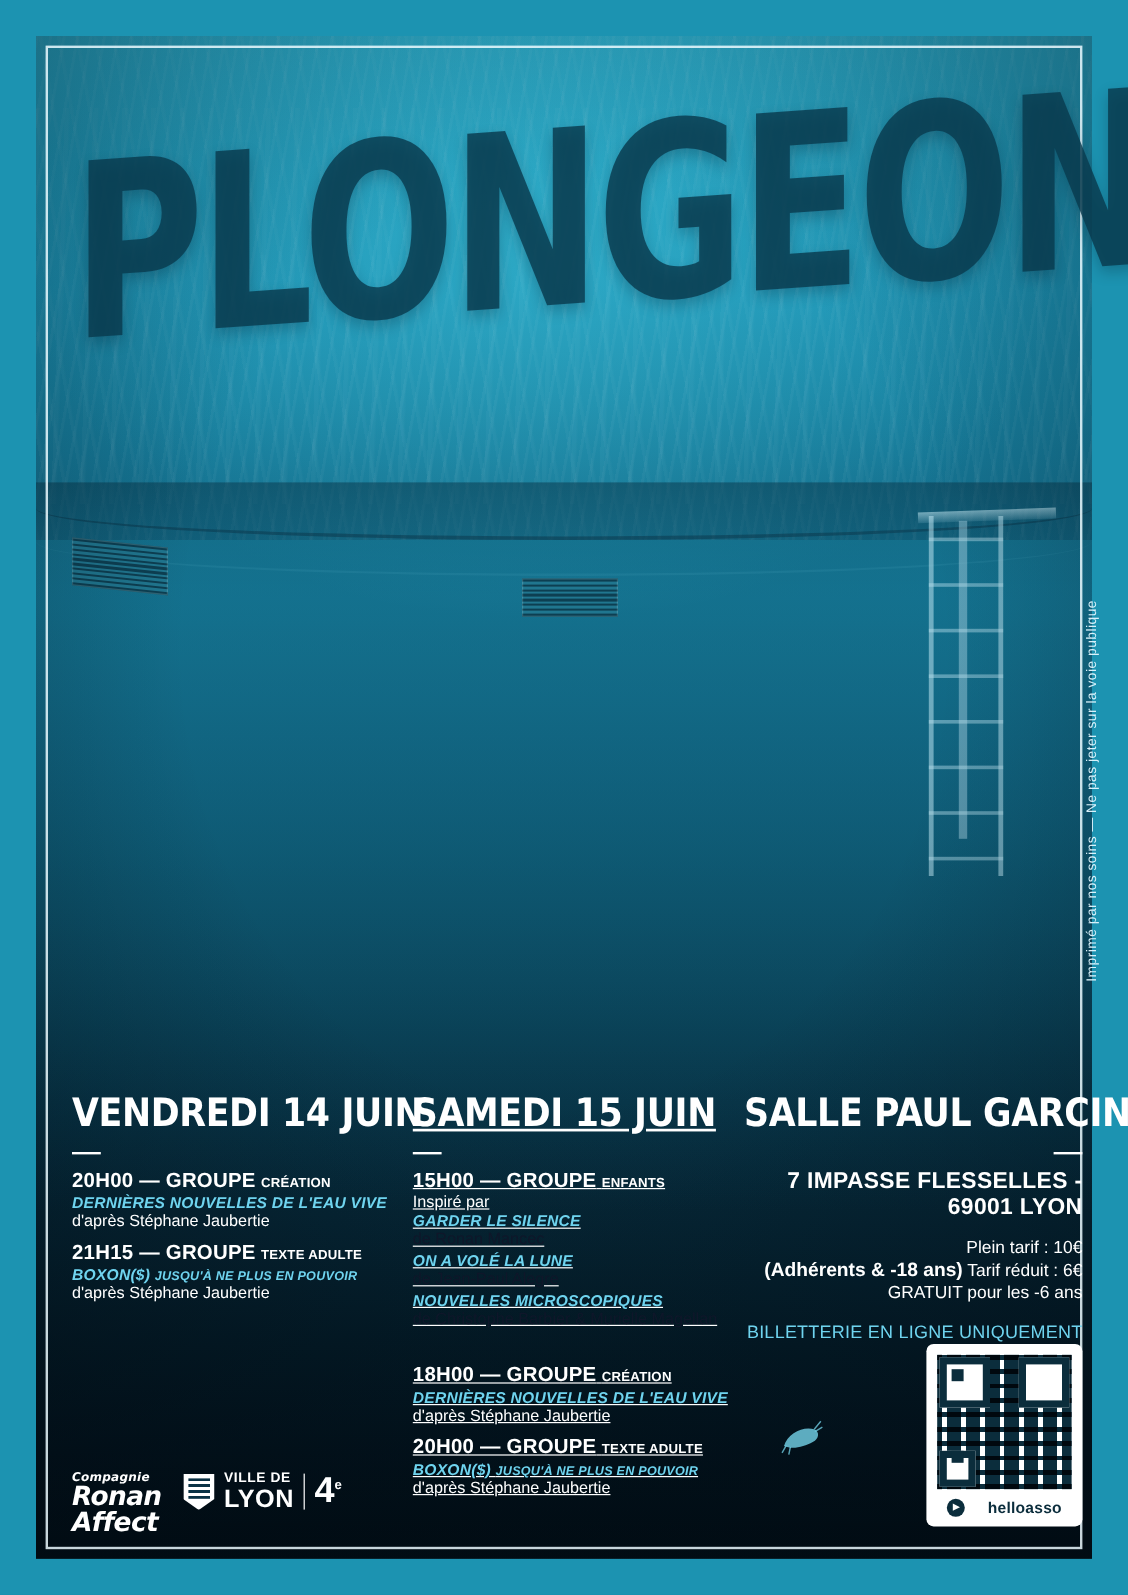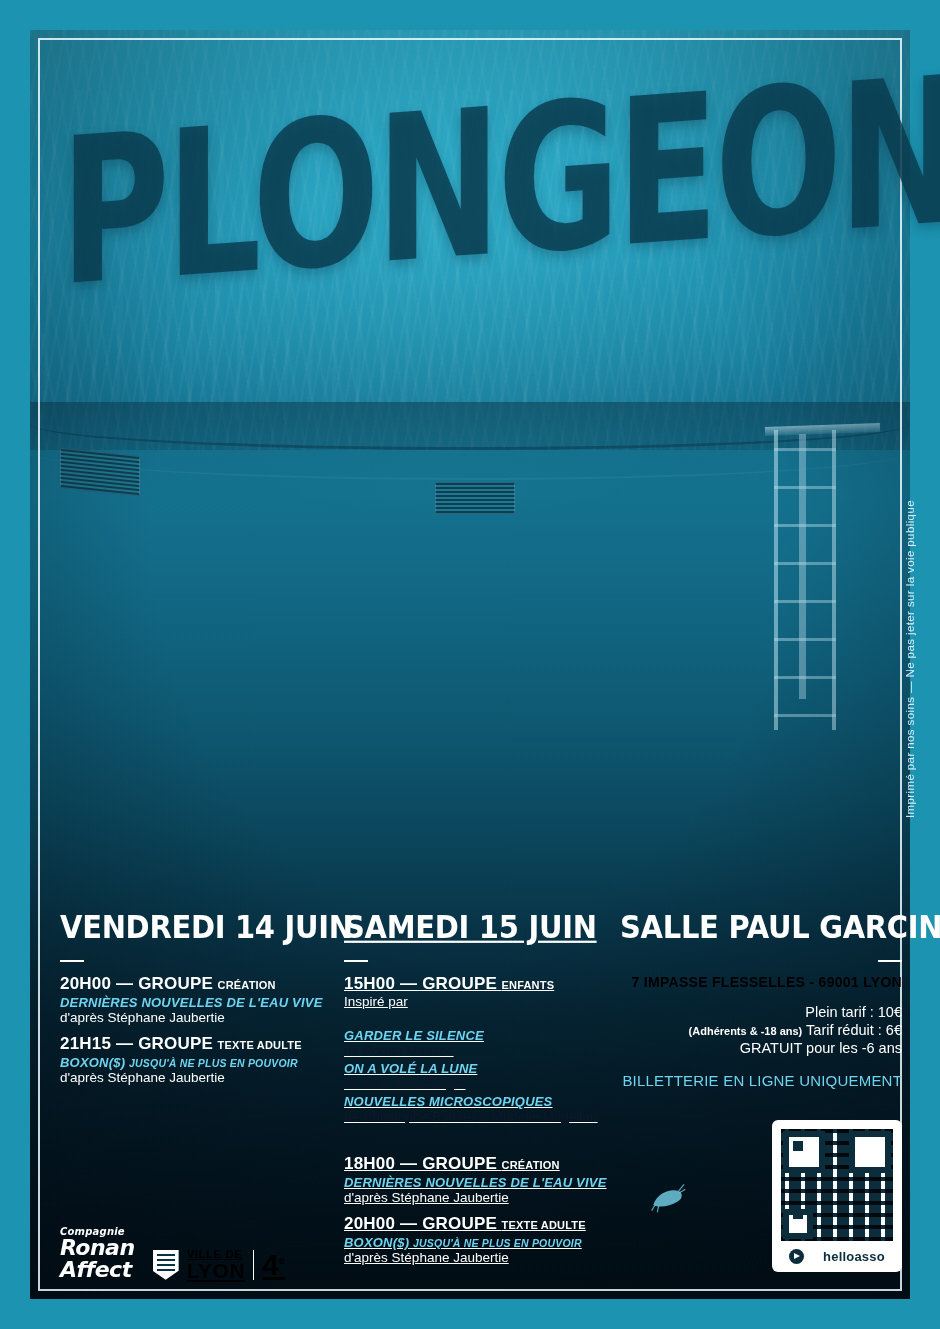--- a/index.html
+++ b/index.html
@@ -187,30 +187,30 @@
   .slot-tag {
     font-size: 11px; font-weight: bold; color: #ffffff; letter-spacing: .2px;
     text-transform: uppercase;
   }
   .show-title {
     font-weight: bold; font-style: italic; font-size: 13px;
     color: #6fd4ef; letter-spacing: .2px; margin-top: 1px;
   }
   .show-title .small { font-size: 10.5px; }
   .byline { font-size: 13.5px; color: #ffffff; margin-bottom: 9px; }
-  .inspired { font-size: 13.5px; color: #ffffff; margin-bottom: 19px; }
+  .inspired { font-size: 13.5px; color: #ffffff; margin-bottom: 1px; }
   .author { font-size: 13.5px; color: #0f172a; margin-bottom: 3px; }
   .gap { height: 26px; }
   
   .addr {
-    font-weight: bold; font-size: 14px; letter-spacing: .3px; color: #000000;
+    font-weight: bold; font-size: 19px; letter-spacing: .3px; color: #ffffff;
     margin-bottom: 14px;
   }
   .price { font-size: 14.5px; color: #ffffff; margin-bottom: 2px; }
-  .price-note { font-size: 11px; font-weight: bold; }
+  .price-note { font-size: 16px; font-weight: bold; }
   .billet {
     font-weight: normal; font-size: 15px; color: #6fd4ef; letter-spacing: .2px;
     margin-top: 16px;
   }
   
   .qr-card {
     position: absolute; right: 0; top: 205px;
     width: 130px; height: 152px;
     background: #ffffff;
     border-radius: 6px;
@@ -248,29 +248,29 @@
   .ha-dot::after {
     content: ""; position: absolute; left: 5px; top: 4px;
     border-left: 6px solid #fff;
     border-top: 3.5px solid transparent;
     border-bottom: 3.5px solid transparent;
   }
   .ha-name { font-size: 13px; font-weight: bold; color: #0b2d3c; letter-spacing: .2px; }
   
   .logos {
     position: absolute; left: 60px; bottom: 48px;
-    display: flex; align-items: flex-end; gap: 18px; margin-top: 48px;
+    display: flex; align-items: flex-start; gap: 18px; margin-top: 48px;
   }
   .logo-larsen {
     color: #ffffff; line-height: 1.0; font-family: "DejaVu Sans", sans-serif;
   }
   .logo-larsen .ln1 { font-size: 10px; font-weight: bold; font-style: italic; letter-spacing: .2px; }
   .logo-larsen .ln2 { font-size: 22px; font-weight: bold; font-style: italic; letter-spacing: -0.5px; }
   .logo-larsen .ln3 { font-size: 22px; font-weight: bold; font-style: italic; letter-spacing: -0.5px; }
-  .logo-lyon { display: flex; align-items: center; gap: 8px; color: #000000; text-decoration: underline; }
+  .logo-lyon { display: flex; align-items: center; gap: 8px; color: #ffffff; }
   .lyon-crest {
     width: 26px; height: 30px; background: #ffffff;
     clip-path: polygon(0 0, 100% 0, 100% 70%, 50% 100%, 0 70%);
     position: relative;
   }
   .lyon-crest::after {
     content: ""; position: absolute; left: 4px; top: 4px;
     width: 18px; height: 17px;
     background: repeating-linear-gradient(to bottom, #0a3245 0 2px, #fff 2px 5px);
   }

